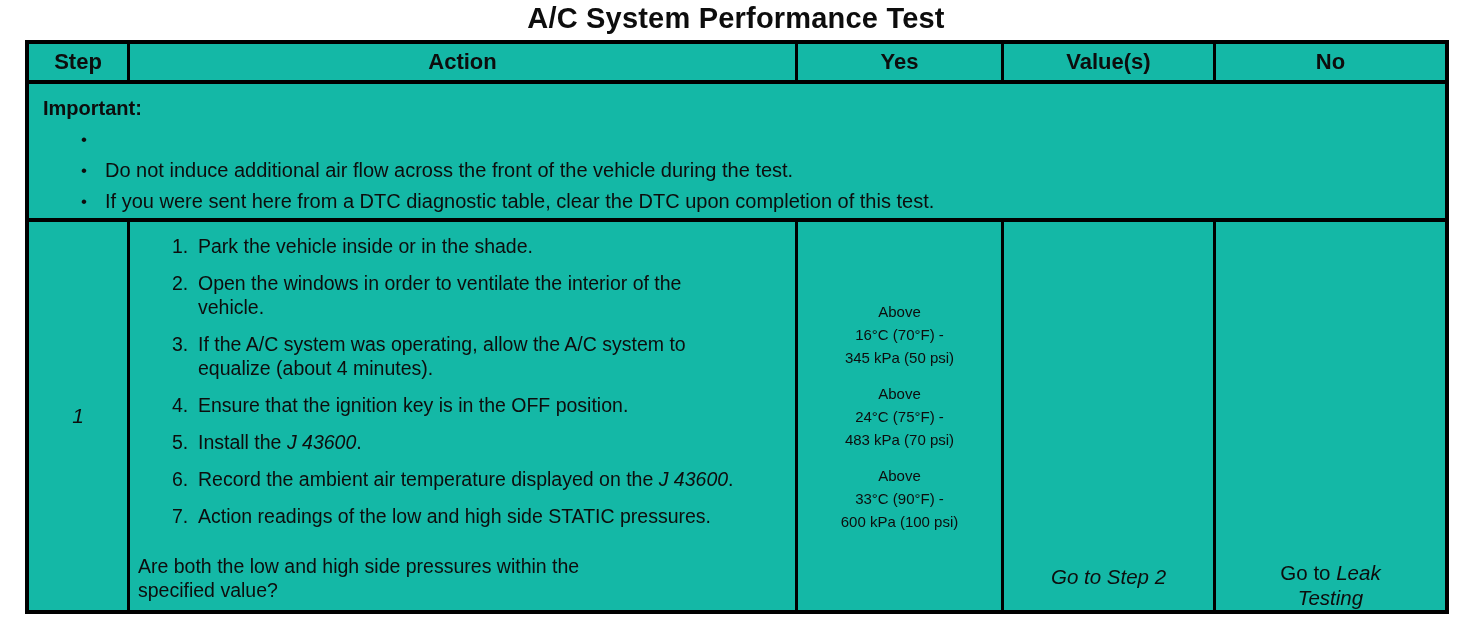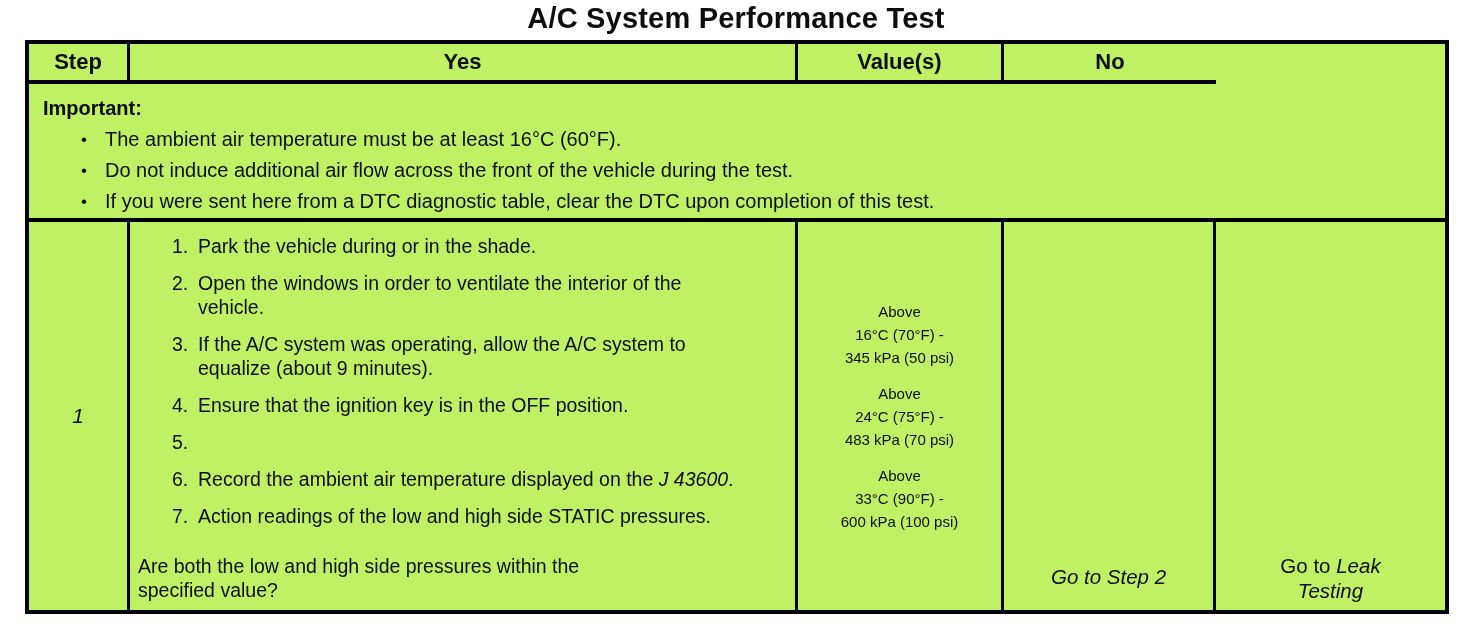--- a/index.html
+++ b/index.html
@@ -12,21 +12,21 @@
   .page-title {
     position:absolute; top:2px; left:0; width:100%;
     text-align:center; font-size:29px; font-weight:bold; letter-spacing:0.2px;
   }
   .doc-table {
     position:absolute; left:25px; top:40px; width:1424px; height:574px;
     border:4px solid #000;
     display:grid;
     grid-template-columns:101px 668px 206px 212px 1fr;
     grid-template-rows:40px 138px 1fr;
-    background:#bef264;
+    background:#14b8a6;
   }
   .cell { min-width:0; min-height:0; }
   .b-r { border-right:3px solid #000; }
   .hdr {
     display:flex; align-items:center; justify-content:center;
     font-weight:bold; font-size:22px; border-bottom:4px solid #000;
   }
   .important-cell {
     grid-column:1 / -1; border-bottom:4px solid #000;
     padding:9px 14px 2px 14px; font-size:20px; line-height:31px;
@@ -51,73 +51,74 @@
     display:flex; flex-direction:column; align-items:center; justify-content:center;
     gap:13px; text-align:center; font-size:15px; line-height:23px;
   }
   .value-block div { white-space:nowrap; }
   .yes-cell {
     display:flex; align-items:flex-end; justify-content:center;
     padding-bottom:21px; font-size:20.5px; font-style:italic;
   }
   .no-cell {
     display:flex; align-items:flex-end; justify-content:center;
-    padding-bottom:7px; font-size:20.5px;
+    font-size:20.5px;
   }
   .no-text { max-width:132px; text-align:center; line-height:25px; }
 </style>
 </head>
 <body>
 
 <div class="page-title">A/C System Performance Test</div>
 
 <div class="doc-table">
 
   <div class="cell hdr b-r">Step</div>
+  <div class="cell hdr b-r">Action</div>
   <div class="cell hdr b-r">Yes</div>
   <div class="cell hdr b-r">Value(s)</div>
   <div class="cell hdr">No</div>
 
   <div class="cell important-cell">
     <div class="important-label">Important:</div>
     <div class="bullet-row">
       <span class="bullet-dot">•</span>
-      <span>The ambient air temperature must be at least 16°C (60°F).</span>
     </div>
     <div class="bullet-row">
       <span class="bullet-dot">•</span>
       <span>Do not induce additional air flow across the front of the vehicle during the test.</span>
     </div>
     <div class="bullet-row">
       <span class="bullet-dot">•</span>
       <span>If you were sent here from a DTC diagnostic table, clear the DTC upon completion of this test.</span>
     </div>
   </div>
 
   <div class="cell step-cell b-r">1</div>
 
   <div class="cell action-cell b-r">
     <div class="action-item">
       <span class="action-num">1.</span>
-      <span class="action-text">Park the vehicle during or in the shade.</span>
+      <span class="action-text">Park the vehicle inside or in the shade.</span>
     </div>
     <div class="action-item">
       <span class="action-num">2.</span>
       <span class="action-text">Open the windows in order to ventilate the interior of the vehicle.</span>
     </div>
     <div class="action-item">
       <span class="action-num">3.</span>
-      <span class="action-text">If the A/C system was operating, allow the A/C system to equalize (about 9 minutes).</span>
+      <span class="action-text">If the A/C system was operating, allow the A/C system to equalize (about 4 minutes).</span>
     </div>
     <div class="action-item">
       <span class="action-num">4.</span>
       <span class="action-text">Ensure that the ignition key is in the OFF position.</span>
     </div>
     <div class="action-item">
       <span class="action-num">5.</span>
+      <span class="action-text"><span>Install the </span><span class="tool-ital">J 43600</span><span>.</span></span>
     </div>
     <div class="action-item">
       <span class="action-num">6.</span>
       <span class="action-text"><span>Record the ambient air temperature displayed on the </span><span class="tool-ital">J 43600</span><span>.</span></span>
     </div>
     <div class="action-item">
       <span class="action-num">7.</span>
       <span class="action-text">Action readings of the low and high side STATIC pressures.</span>
     </div>
     <div class="question-text">Are both the low and high side pressures within the specified value?</div>

